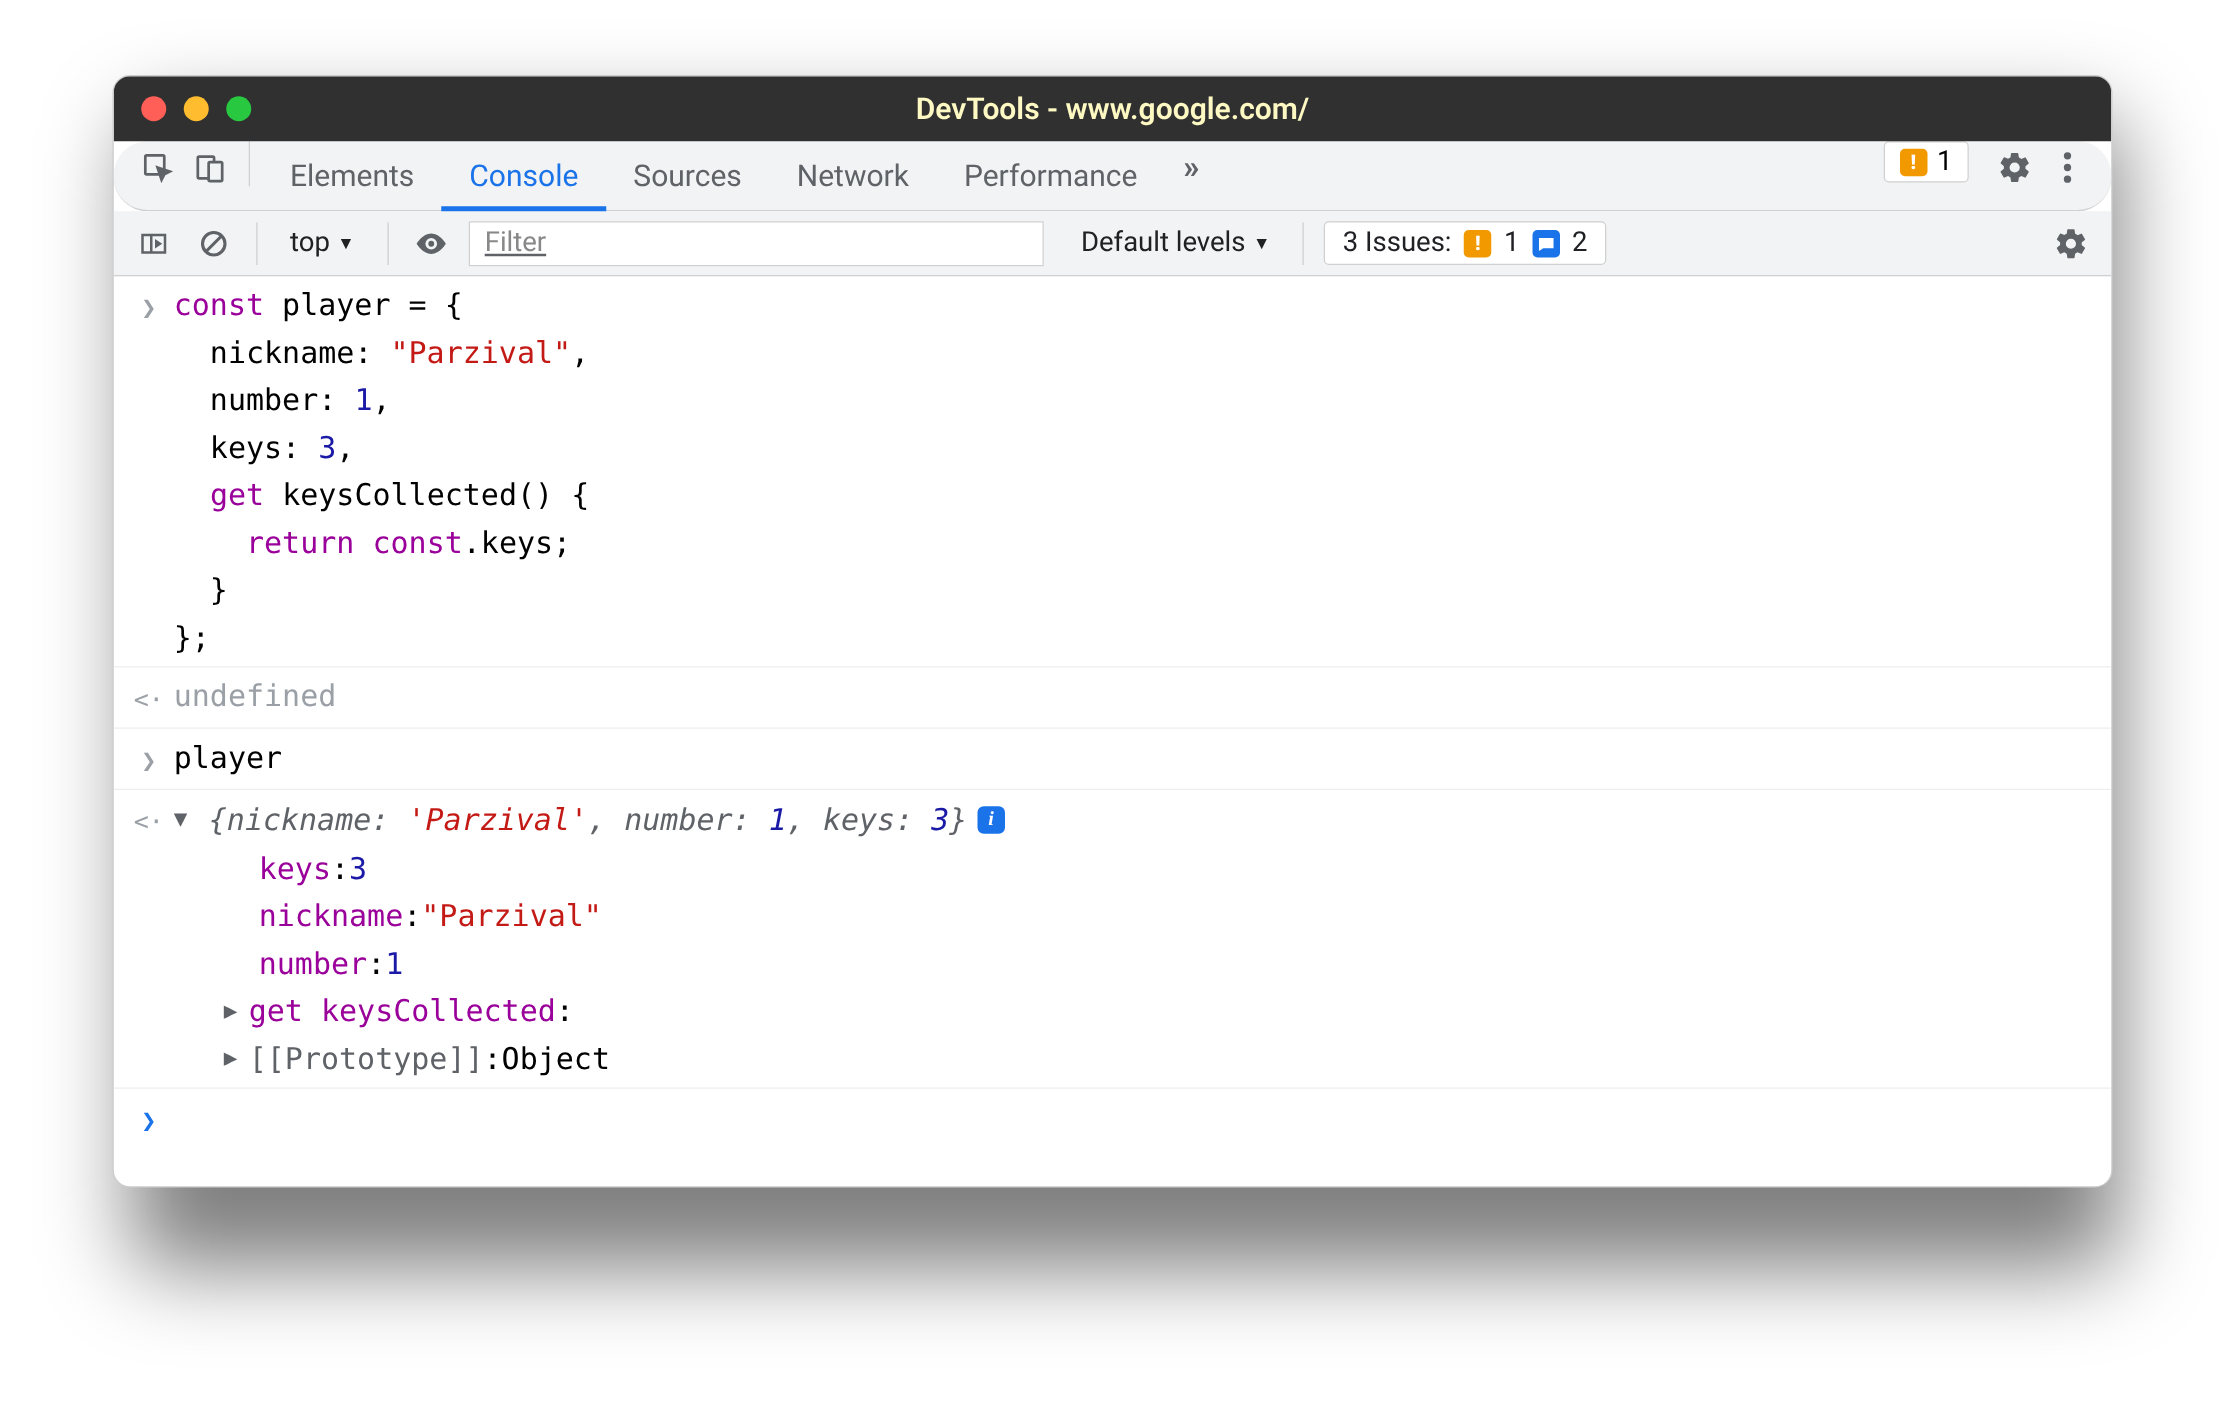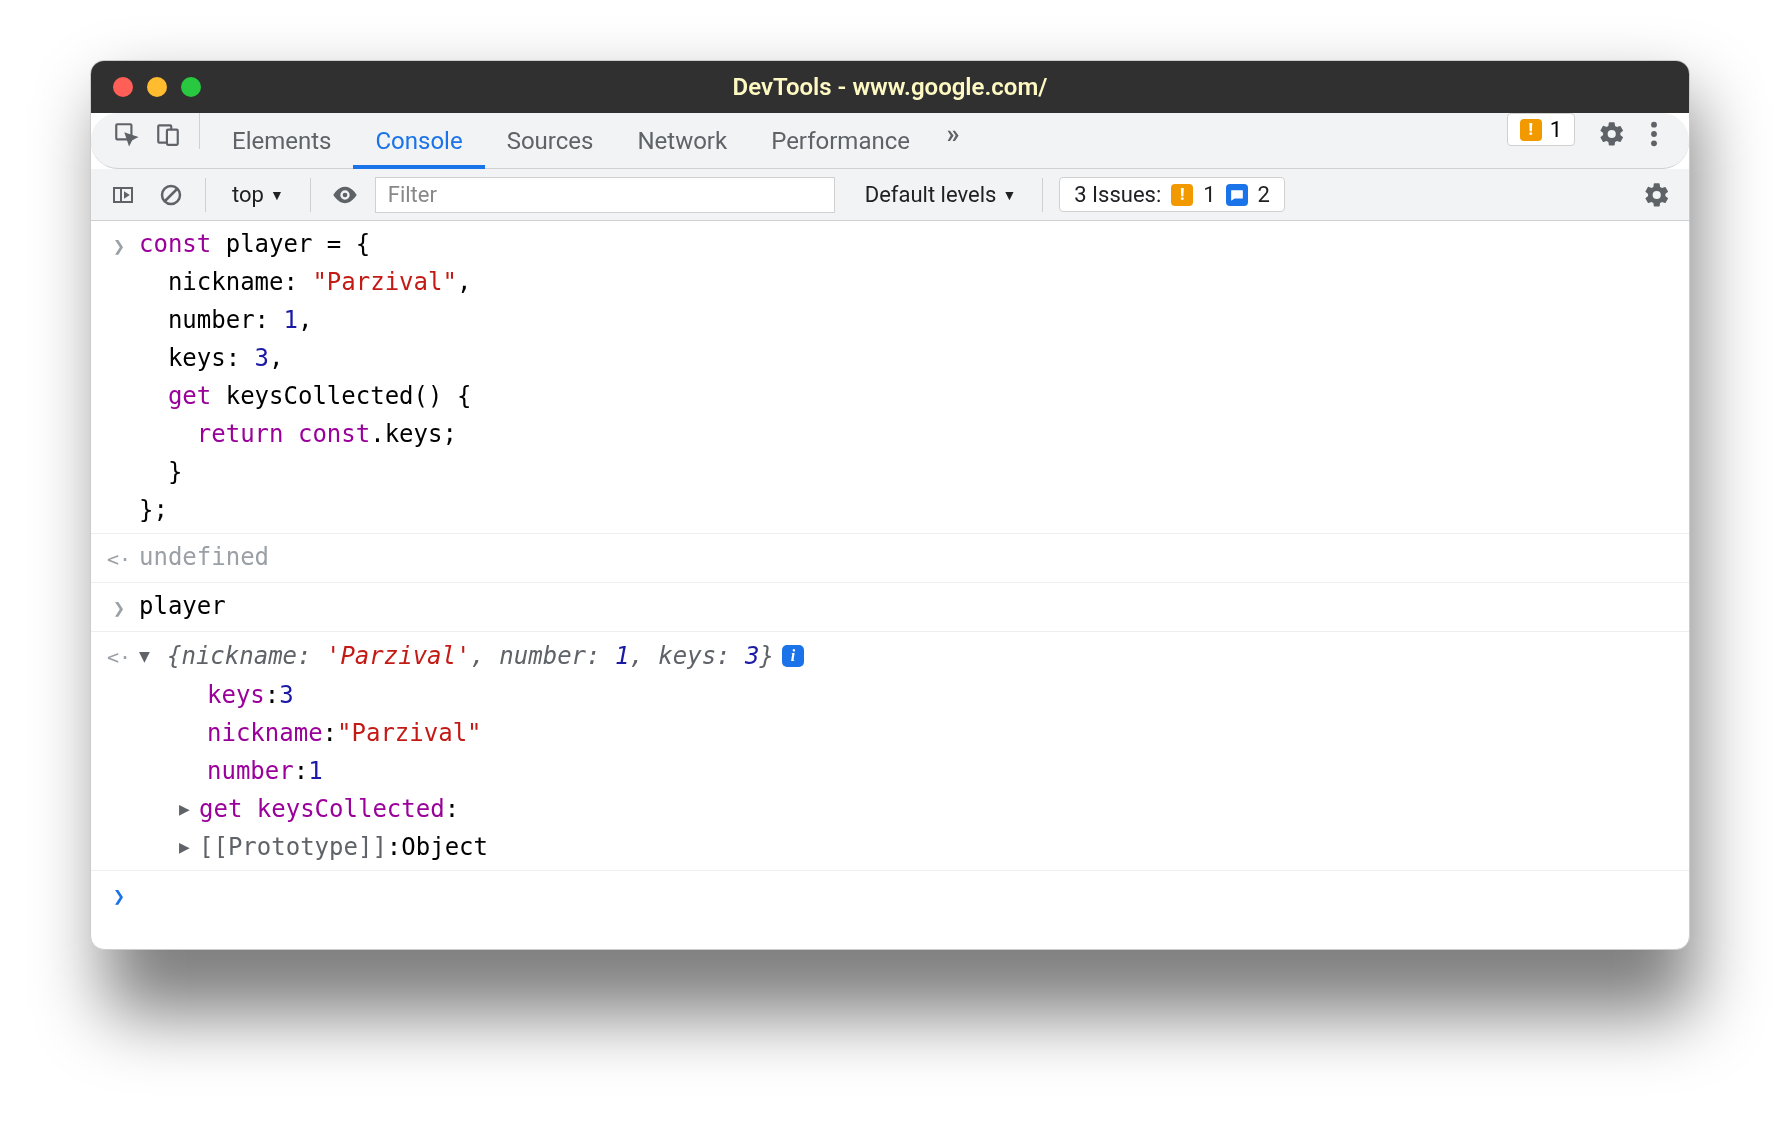--- a/index.html
+++ b/index.html
@@ -20,21 +20,21 @@
   .spacer { flex: 1; }
   .warnpill { display: flex; align-items: center; gap: 8px; background: #fff; border: 1px solid #d0d0d0; border-radius: 4px; padding: 3px 12px; margin-right: 16px; }
   .sq { width: 22px; height: 22px; border-radius: 4px; display: flex; align-items: center; justify-content: center; }
   .sq.orange { background: #f29900; } .sq.blue { background: #1a73e8; }
   .sq span { color: #fff; font-size: 16px; font-weight: 900; }
   .toolbar { height: 52px; background: #f1f3f4; border-bottom: 1px solid #d0d0d0; display: flex; align-items: center; padding: 0 14px; gap: 12px; }
   .tool { width: 36px; height: 36px; display: flex; align-items: center; justify-content: center; color: #5f6368; }
   .tool.divider { width: 1px; height: 34px; background: #d0d0d0; margin: 0 4px; }
   .ctx { display: flex; align-items: center; gap: 6px; background: transparent; padding: 4px 10px; font-size: 22px; color: #202124; }
   .ctx .arr { font-size: 14px; }
-  .filter { flex: 0 0 460px; height: 36px; background: #fff; border: 1px solid #d0d0d0; padding: 0 12px; font-size: 22px; color: #5f6368; display: flex; align-items: center; }
+  .filter { flex: 0 0 460px; height: 36px; background: #fff; border: 1px solid #d0d0d0; padding: 0 12px; font-size: 22px; color: #5f6368; display: flex; align-items: center; text-decoration: underline; }
   .levels { display: flex; align-items: center; gap: 6px; font-size: 22px; color: #202124; margin-left: 18px; }
   .issues { display: flex; align-items: center; gap: 10px; background: #fff; border: 1px solid #d0d0d0; border-radius: 4px; padding: 4px 14px; font-size: 22px; color: #202124; }
   .gear svg, .dots svg { width: 28px; height: 28px; fill: #5f6368; }
   .console { font-family: Menlo, Consolas, monospace; font-size: 24px; line-height: 38px; }
   .row { display: flex; align-items: flex-start; padding: 4px 14px; }
   .row.border-b { border-bottom: 1px solid #eee; }
   .gutter { width: 28px; flex-shrink: 0; text-align: center; color: #9aa0a6; font-size: 20px; padding-top: 2px; }
   .content { flex: 1; white-space: pre; padding-left: 6px; }
   .kw { color: #9a009a; } .prop { color: #9a009a; } .str { color: #c41a16; } .num { color: #1a1aa6; }
   .ret-gray { color: #9aa0a6; }

